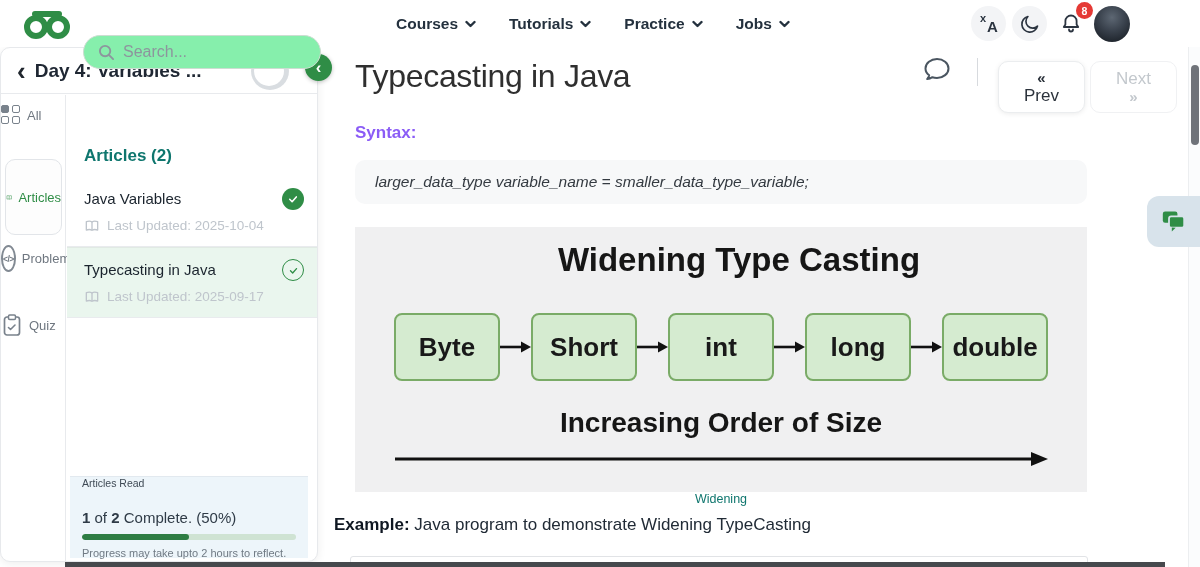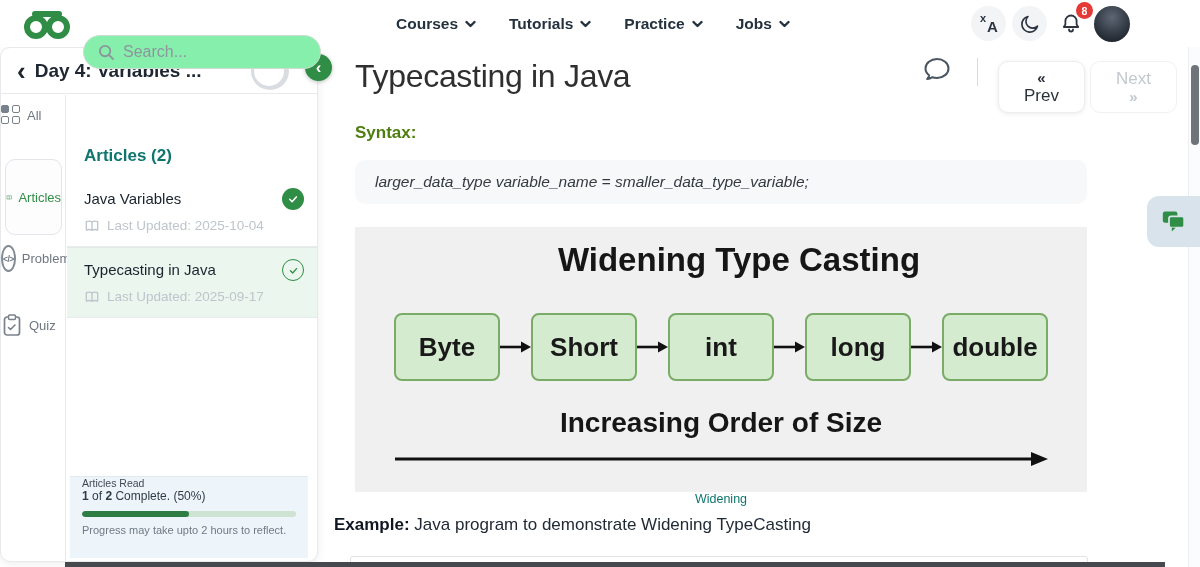--- a/index.html
+++ b/index.html
@@ -69,42 +69,42 @@
   .item-title { font-size:15px; color:#1b242e; cursor:pointer; }
   .item-sub { display:flex; align-items:center; gap:7px; margin-top:11px; color:#bfc5cc; font-size:13.5px; }
   .check { position:absolute; right:13px; top:11px; width:22px; height:22px; border-radius:50%;
     display:flex; align-items:center; justify-content:center; }
   .check.filled { background:#2f8d46; }
   .check.outline { border:1.6px solid #2f8d46; }
 
   .progress-box { position:absolute; left:3px; right:9px; bottom:3px; height:82px; background:#edf5fa;
     border-top:1px solid #e2e9ef; padding:0 12px 0 12px; }
   .pb-label { font-size:10.5px; color:#3f4a55; }
-  .pb-line { font-size:12px; color:#2f3b47; margin-top:0; }
+  .pb-line { font-size:15px; color:#2f3b47; margin-top:20px; }
   .pb-line b { font-weight:bold; }
   .pb-bar { margin-top:8px; height:6px; border-radius:3px; background:#cfe3d3; overflow:hidden; }
   .pb-fill { height:6px; border-radius:3px; background:#2e7d44; }
   .pb-note { font-size:11px; color:#707a84; margin-top:7px; }
 
   
   .page-title { position:absolute; left:355px; top:58px; font-size:32px; font-weight:normal;
     letter-spacing:-.3px; color:#2f2f2f; }
   .comment-btn { position:absolute; left:921px; top:54px; width:32px; height:32px; cursor:pointer; }
   .vdiv { position:absolute; left:977px; top:58px; width:1px; height:28px; background:#d7dade; }
   .nav-btn { position:absolute; top:61px; width:87px; height:52px; border-radius:10px; background:#fff;
     display:flex; flex-direction:column; align-items:center; justify-content:center; line-height:1.15;
     cursor:pointer; font-family:"Liberation Sans", sans-serif; }
   .prev-btn { left:998px; border:1px solid #ebedef; box-shadow:0 1px 5px rgba(0,0,0,.08); }
   .prev-btn .g { font-size:15px; font-weight:bold; color:#2b323b; }
   .prev-btn .t { font-size:17px; color:#2b323b; }
   .next-btn { left:1090px; border:1px solid #f0f1f3; }
   .next-btn .t { font-size:17px; color:#c3c8cd; }
   .next-btn .g { font-size:15px; font-weight:bold; color:#c3c8cd; }
 
-  .syntax-h { position:absolute; left:355px; top:123px; font-size:17px; font-weight:bold; color:#4d7c0f; }
+  .syntax-h { position:absolute; left:355px; top:123px; font-size:17px; font-weight:bold; color:#8b5cf6; }
   .codeblock { position:absolute; left:355px; top:160px; width:732px; height:44px; background:#f7f8f9;
     border-radius:10px; display:flex; align-items:center; padding-left:20px; }
   .codeblock span { font-style:italic; font-size:15.5px; color:#343a41; }
 
   .diagram { position:absolute; left:355px; top:227px; width:732px; height:265px; background:#f0f0f1; }
   .fig-title { position:absolute; left:0; right:0; top:14px; text-align:center; font-size:33px;
     font-weight:bold; color:#161616;padding-left:36px; }
   .boxes { position:absolute; left:39px; top:86px; display:flex; align-items:center; }
   .tbox { width:106px; height:68px; background:#d5ebd0; border:2px solid #7aab67; border-radius:8px;
     display:flex; align-items:center; justify-content:center; font-size:26px; font-weight:bold; color:#191919; }

